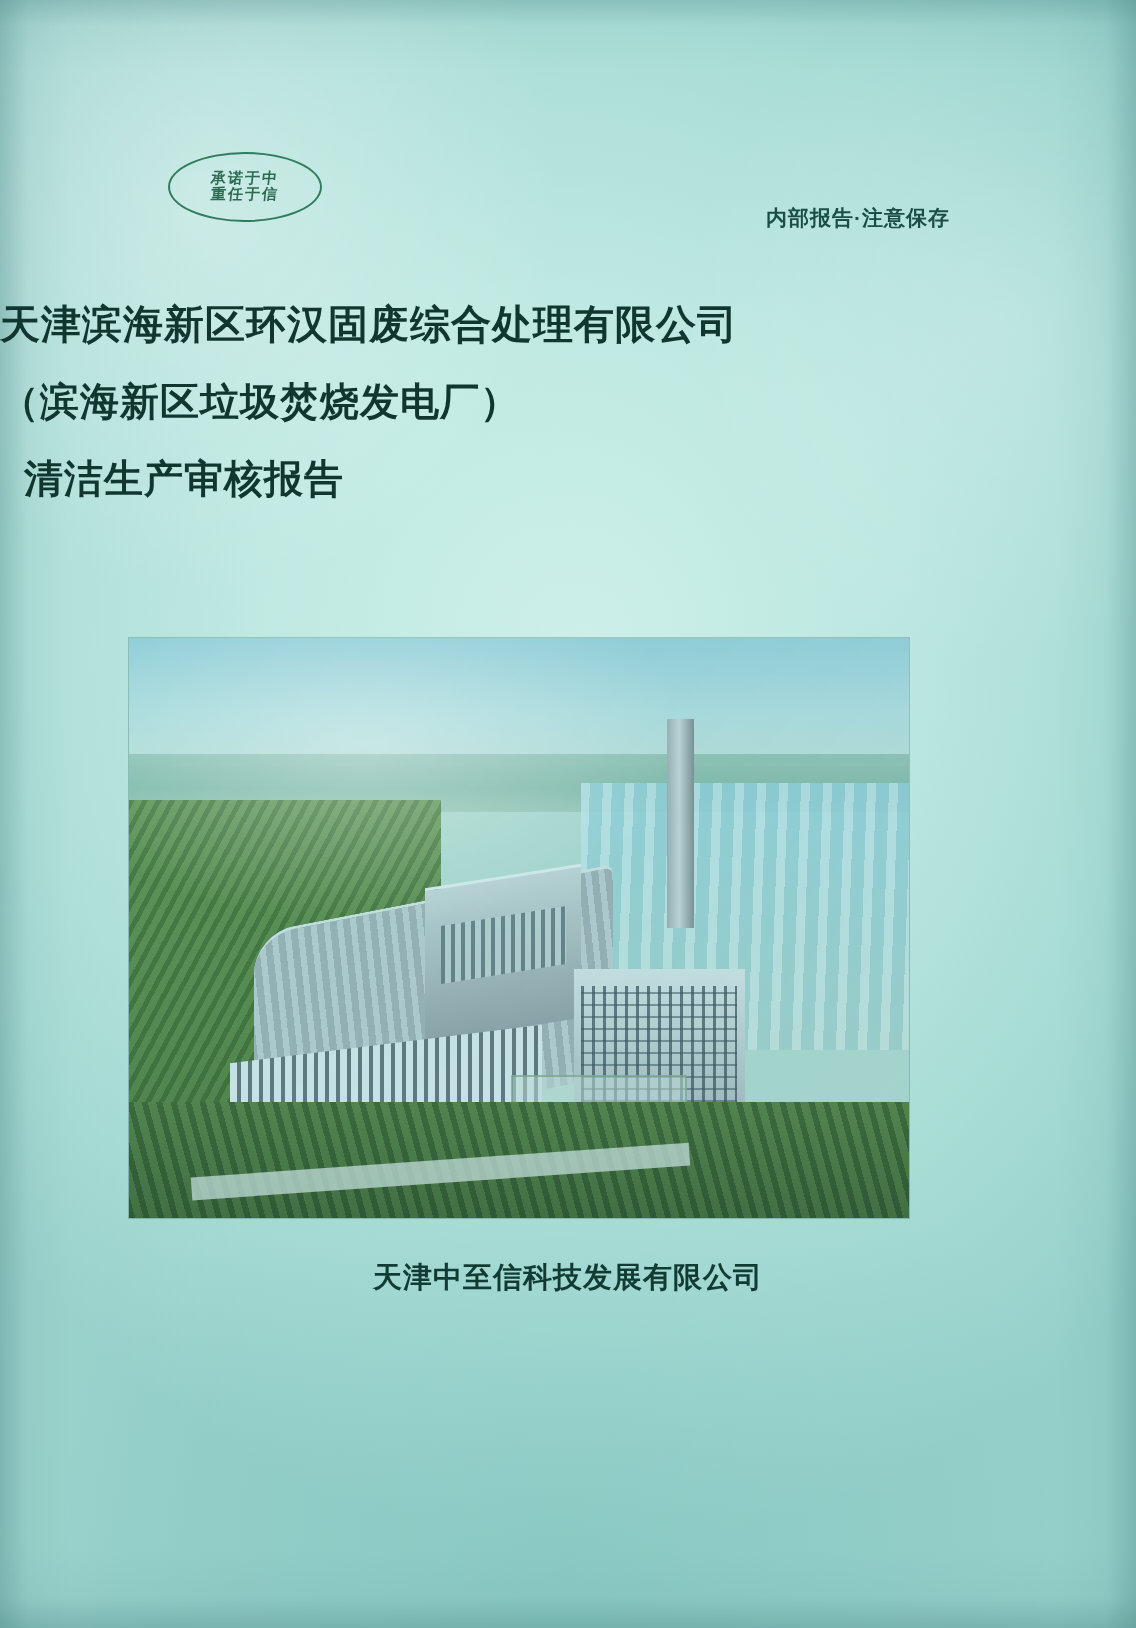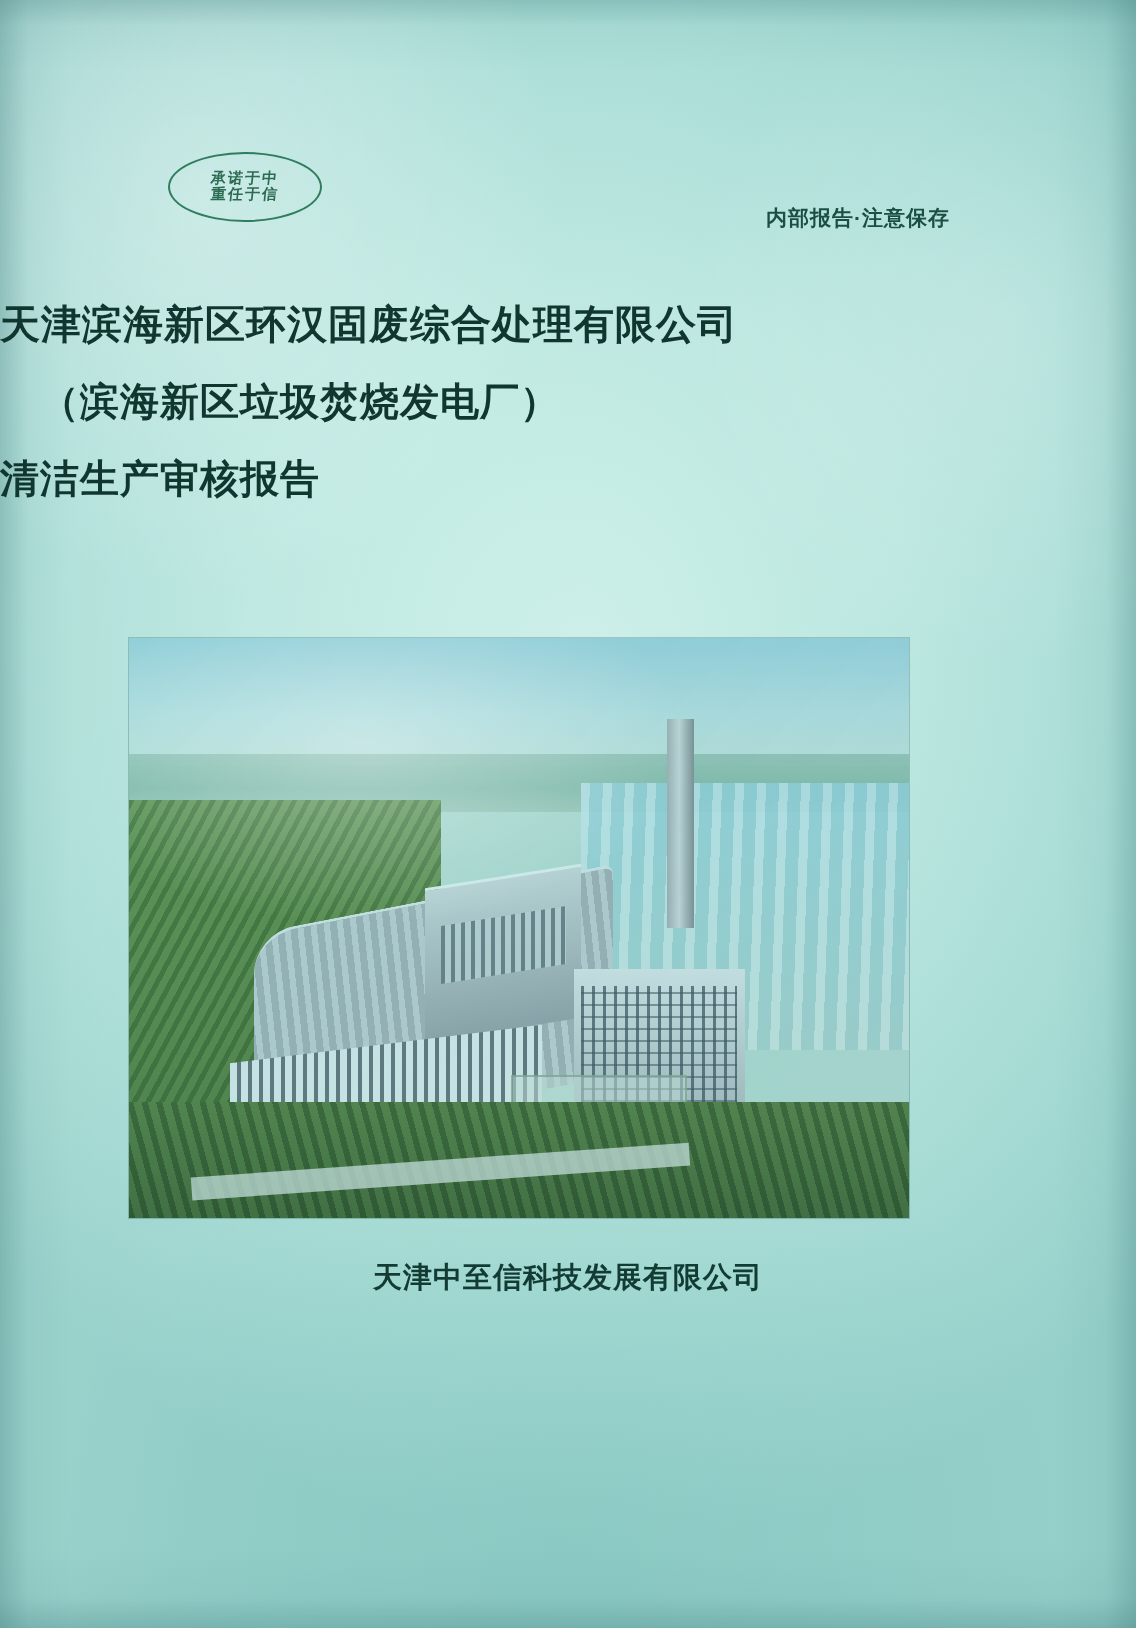--- a/index.html
+++ b/index.html
@@ -100,26 +100,26 @@
     letter-spacing: 1px;
   }
   .title-1 {
     font-size: 40px;
     line-height: 1.0;
   }
   .title-2 {
     font-size: 39px;
     margin-top: 38px;
     line-height: 1.0;
-    padding-left: 40px;
   }
   .title-3 {
     font-size: 39px;
     margin-top: 38px;
     line-height: 1.0;
+    padding-left: 24px;
   }
   .subtitle {
     font-family: "Liberation Sans", sans-serif;
     font-size: 25px;
     font-weight: 700;
     margin-top: 42px;
     color: #123b33;
     letter-spacing: 0.5px;
   }
 

